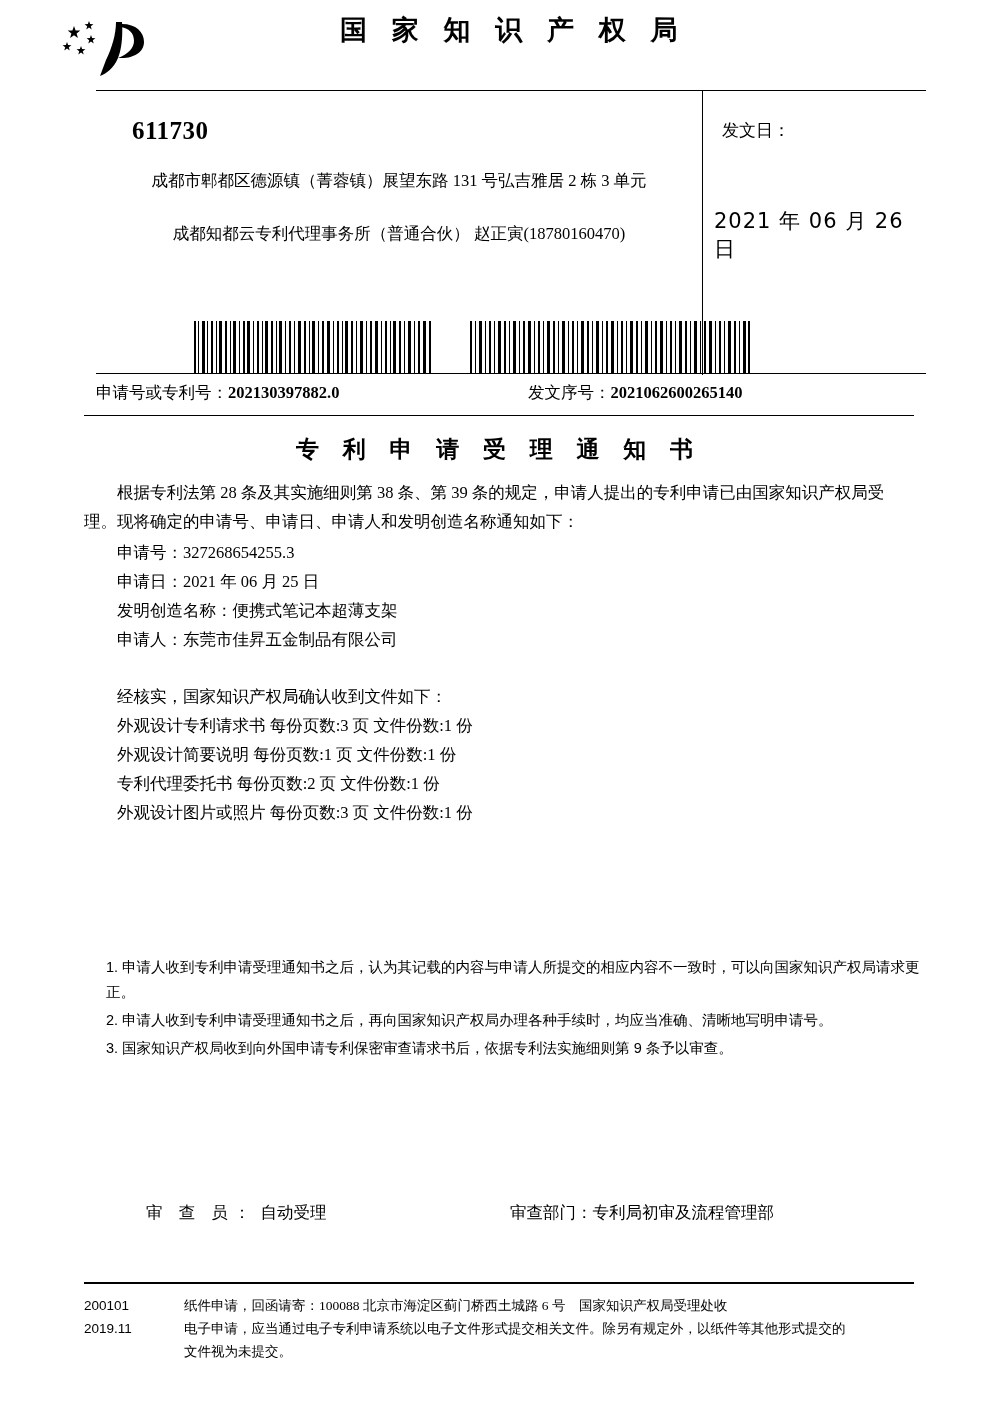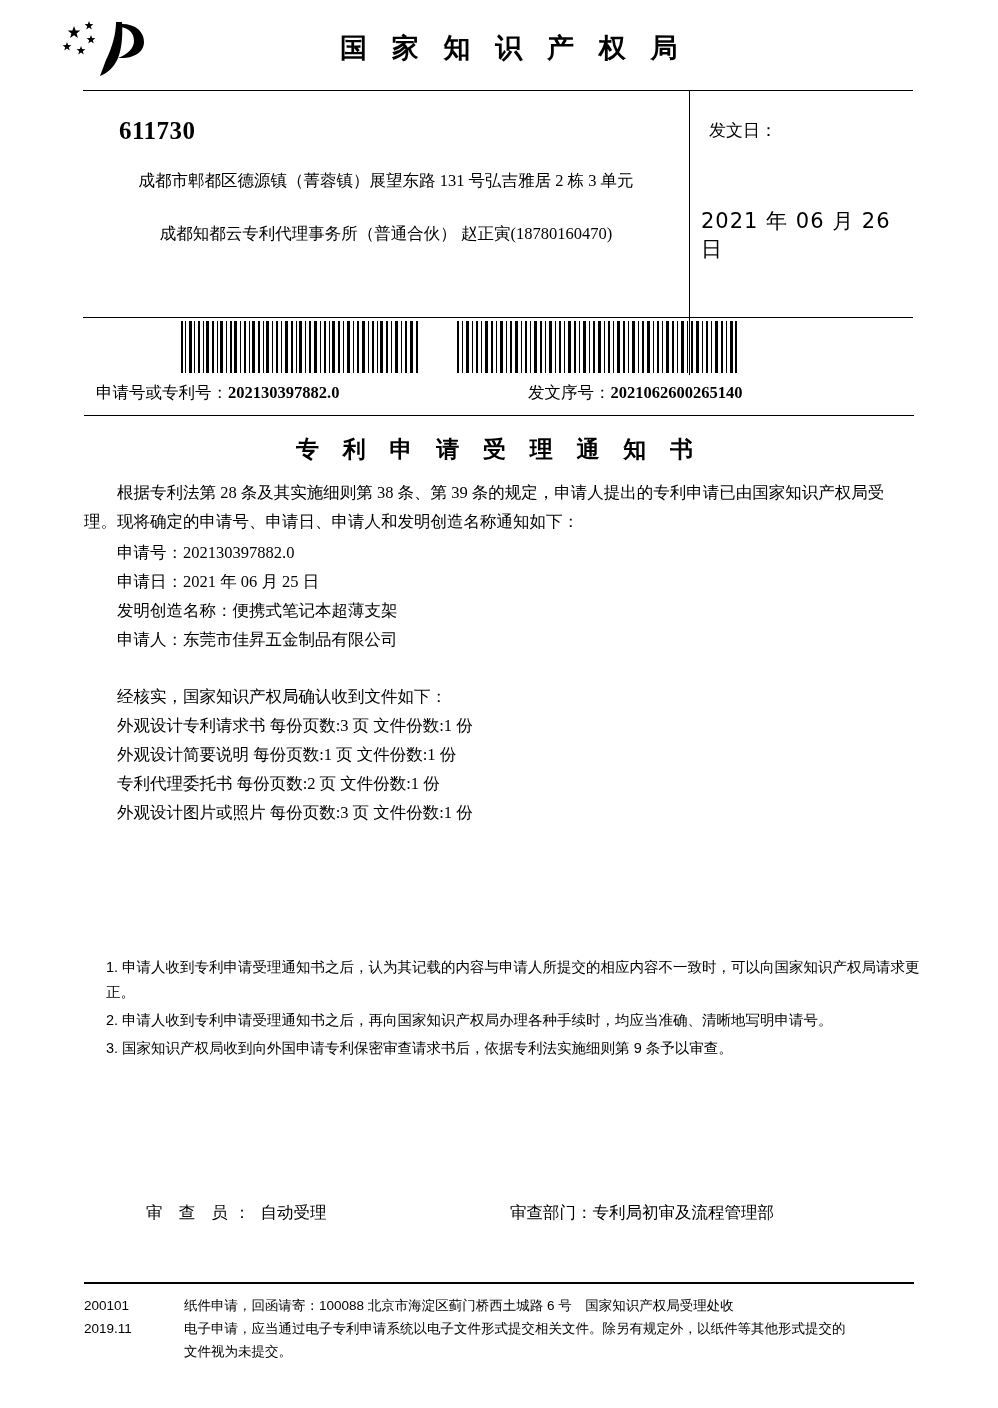--- a/index.html
+++ b/index.html
@@ -31,34 +31,34 @@
   .logo {
     position: absolute;
     left: 60px;
     top: 18px;
     width: 96px;
     height: 62px;
   }
   .org-title {
     position: absolute;
     left: 340px;
-    top: 30px;
+    top: 12px;
     font-size: 27px;
     font-weight: bold;
     letter-spacing: 9px;
     font-family: "Liberation Serif", "DejaVu Serif", serif;
   }
 
   
   .topbox {
     position: absolute;
-    left: 83px;
+    left: 96px;
     top: 90px;
     width: 830px;
-    height: 228px;
+    height: 284px;
     border-top: 1.6px solid #000;
     border-bottom: 1.6px solid #000;
     box-sizing: border-box;
   }
   .vline {
     position: absolute;
     left: 606px;
     top: 0;
     width: 1.4px;
     height: 284px;
@@ -235,21 +235,21 @@
     top: 4px;
     width: 96px;
   }
   .footer .code div { line-height: 23px; }
   .footer .ftext {
     position: absolute;
     left: 100px;
     top: 4px;
     width: 760px;
   }
-  .footer .ftext p { margin: 0; line-height: 23px; }
+  .footer .ftext p { margin: 0; line-height: 23px; font-family: Liberation Serif, serif; }
   .footer .ftext p.l2 { padding-left: 0; }
   .footer .ftext p.l3 { padding-left: 0; }
 </style>
 </head>
 <body>
 
 <div class="page">
 
   <div class="header">
     <div class="logo">
@@ -410,21 +410,21 @@
     </div>
     <div class="right">
       <span>发文序号：</span><b>2021062600265140</b>
     </div>
   </div>
 
   <div class="doc-title">专 利 申 请 受 理 通 知 书</div>
 
   <div class="body-text">
     <p class="para">根据专利法第 28 条及其实施细则第 38 条、第 39 条的规定，申请人提出的专利申请已由国家知识产权局受理。现将确定的申请号、申请日、申请人和发明创造名称通知如下：</p>
-    <p class="indent1">申请号：202130397882.0</p>
+    <p class="indent1">申请号：327268654255.3</p>
     <p class="indent1">申请日：2021 年 06 月 25 日</p>
     <p class="indent1">发明创造名称：便携式笔记本超薄支架</p>
     <p class="indent1">申请人：东莞市佳昇五金制品有限公司</p>
     <div class="gap"></div>
     <p class="indent1">经核实，国家知识产权局确认收到文件如下：</p>
     <p class="indent1">外观设计专利请求书 每份页数:3 页 文件份数:1 份</p>
     <p class="indent1">外观设计简要说明 每份页数:1 页 文件份数:1 份</p>
     <p class="indent1">专利代理委托书 每份页数:2 页 文件份数:1 份</p>
     <p class="indent1">外观设计图片或照片 每份页数:3 页 文件份数:1 份</p>
   </div>

